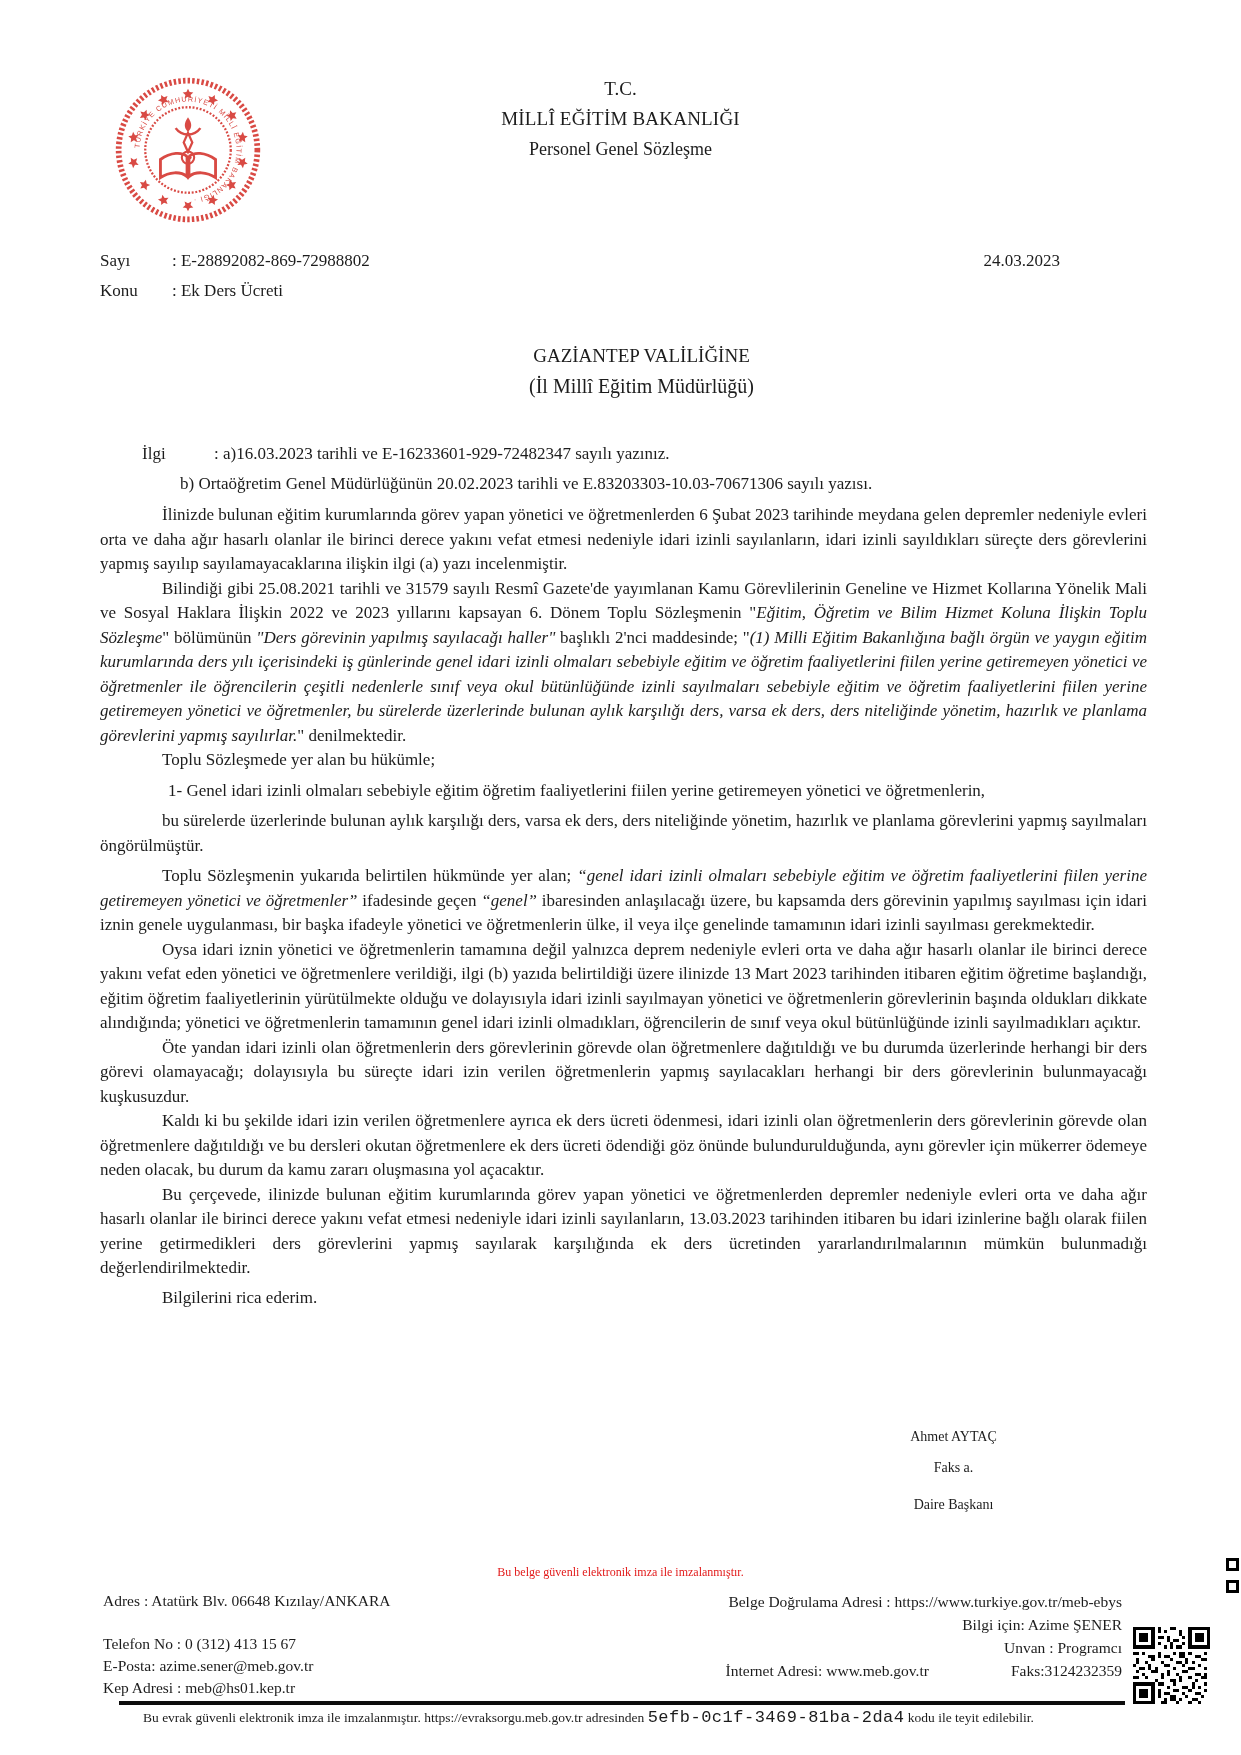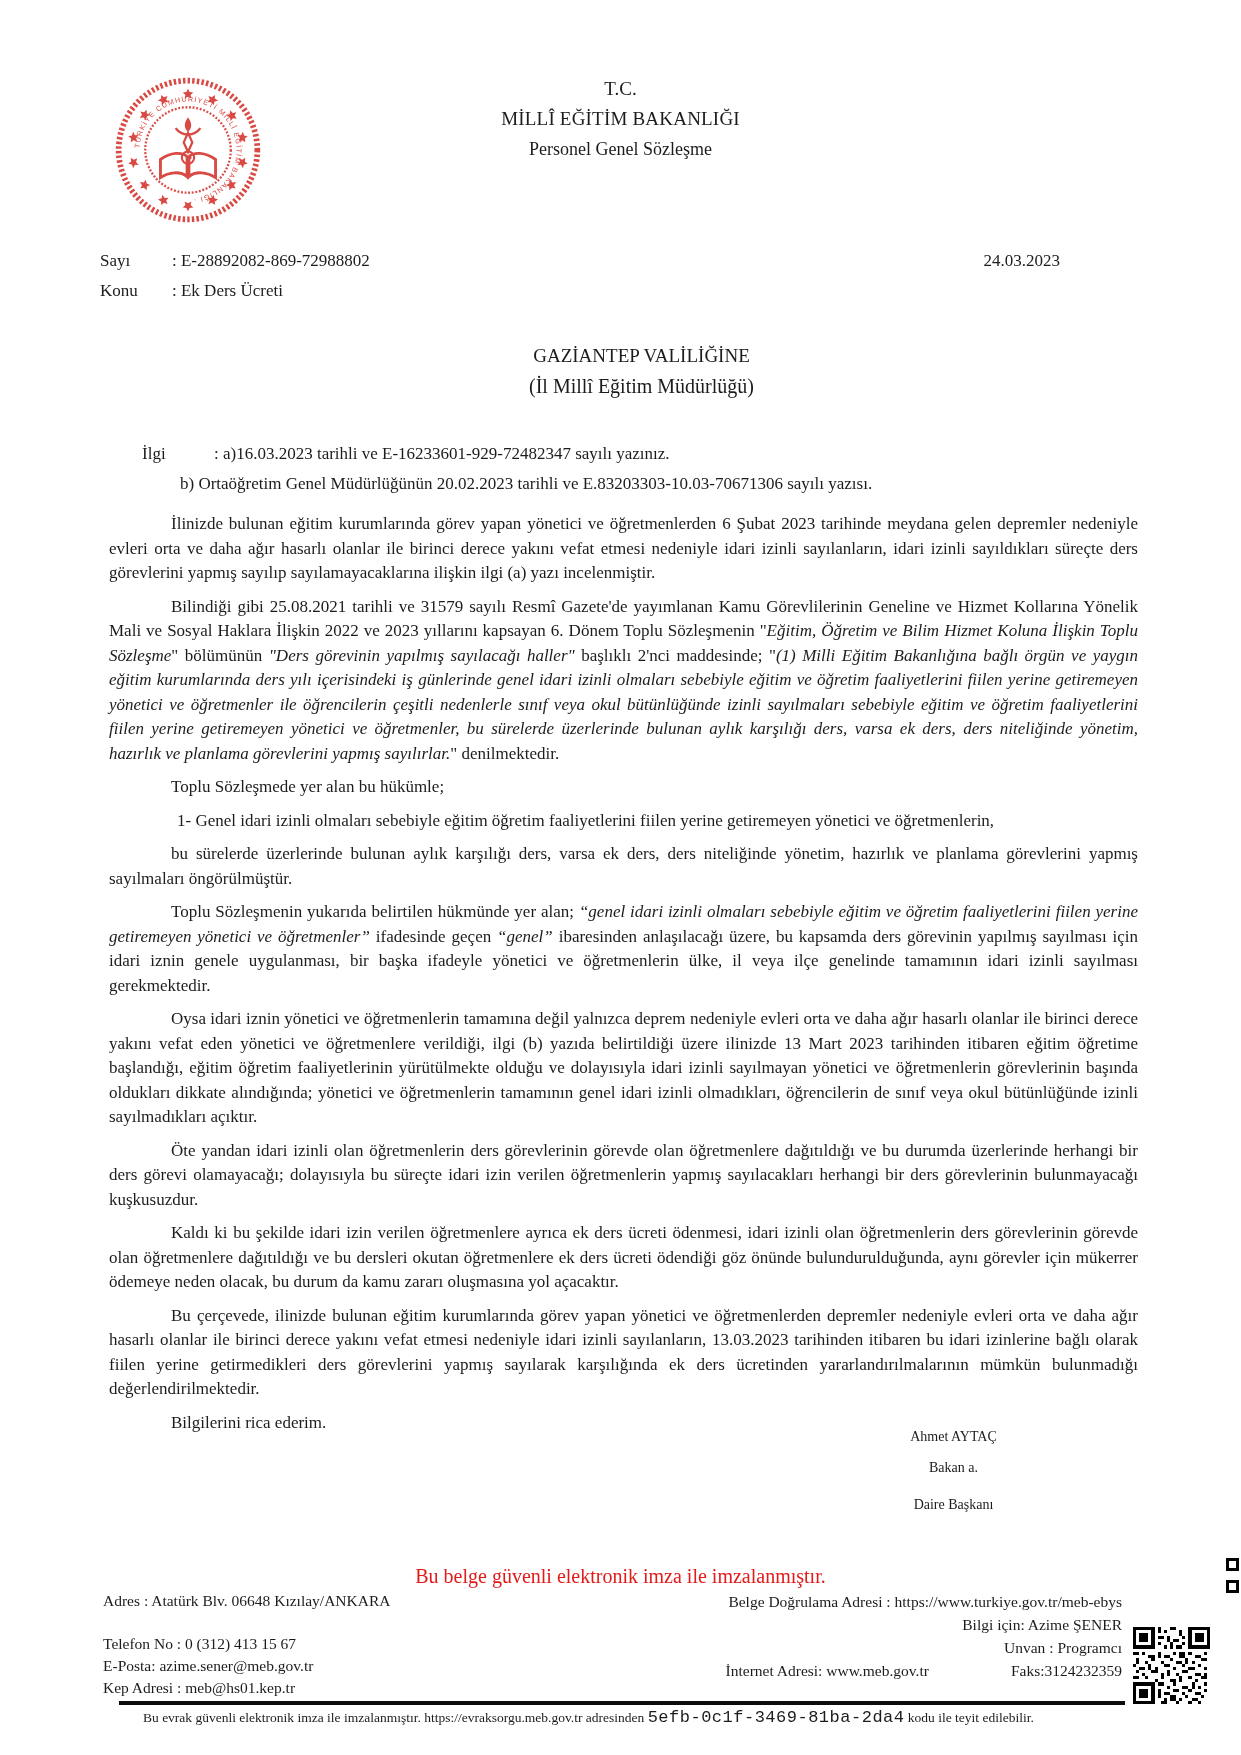--- a/index.html
+++ b/index.html
@@ -23,30 +23,30 @@
   
   .recipient{position:absolute; left:0; top:340px; width:100%; text-align:center; line-height:31px;padding-left:21px;}
   .recipient .r1{font-size:19px;}
   .recipient .r2{font-size:20px;}
   
   .ilgi{position:absolute; left:100px; top:439px; width:1046px; font-size:17px; line-height:30px;}
   .ilgi .row1{display:flex;margin-left:42px;}
   .ilgi .row2{margin-left:80px;}
   
   .body{position:absolute; left:100px; top:503px; width:1047px; font-size:17px; line-height:24.5px; text-align:justify;}
-  .body p{margin:9px; text-indent:62px;}
+  .body p{margin:0; text-indent:62px;}
   .body p.li{text-indent:68px;}
   .body p.gap{margin-top:6px;}
   .body p.closing{text-align:left; margin-top:5px;}
   .it{font-style:italic;}
   
   .signature{position:absolute; left:781px; top:1421px; width:345px; text-align:center; font-size:14px; line-height:31px;}
   .signature .s3{margin-top:6px;}
   
-  .notice{position:absolute; left:0; top:1565px; width:100%; text-align:center; font-size:20px; color:#e21a1a;}
+  .notice{position:absolute; left:0; top:1565px; width:100%; text-align:center; font-size:12px; color:#e21a1a;}
   .f-left{position:absolute; left:103px; top:1590px; font-size:15.5px; line-height:22px;}
   .f-left .spacer{height:21px;}
   .f-right{position:absolute; right:119px; top:1590px; text-align:right; font-size:15.5px; line-height:23px;}
   .f-right .dual{display:flex; justify-content:flex-end; gap:82px;align-items:flex-end;}
   .rule{position:absolute; left:119px; top:1701px; width:1006px; height:4px; background:#0d0d0d;}
   .verify{position:absolute; left:143px; top:1708px; width:1000px; font-size:13.5px; white-space:nowrap;}
   .verify .code{font-family:"Liberation Mono","DejaVu Sans Mono",monospace; font-size:17px; letter-spacing:.5px;}
   .qr{position:absolute; left:1133px; top:1627px; width:77px; height:77px;}
   .qr-frag{position:absolute; left:1226px; top:1558px; width:22px; height:40px;}
   .qr-frag .sq{width:13px; height:13px; border:3.5px solid #000; box-sizing:border-box; margin-bottom:9px;}
@@ -132,21 +132,21 @@
     <p class="gap"><span>Toplu Sözleşmenin yukarıda belirtilen hükmünde yer alan; </span><em class="it">“genel idari izinli olmaları sebebiyle eğitim ve öğretim faaliyetlerini fiilen yerine getiremeyen yönetici ve öğretmenler”</em><span> ifadesinde geçen </span><em class="it">“genel”</em><span> ibaresinden anlaşılacağı üzere, bu kapsamda ders görevinin yapılmış sayılması için idari iznin genele uygulanması, bir başka ifadeyle yönetici ve öğretmenlerin ülke, il veya ilçe genelinde tamamının idari izinli sayılması gerekmektedir.</span></p>
     <p>Oysa idari iznin yönetici ve öğretmenlerin tamamına değil yalnızca deprem nedeniyle evleri orta ve daha ağır hasarlı olanlar ile birinci derece yakını vefat eden yönetici ve öğretmenlere verildiği, ilgi (b) yazıda belirtildiği üzere ilinizde 13 Mart 2023 tarihinden itibaren eğitim öğretime başlandığı, eğitim öğretim faaliyetlerinin yürütülmekte olduğu ve dolayısıyla idari izinli sayılmayan yönetici ve öğretmenlerin görevlerinin başında oldukları dikkate alındığında; yönetici ve öğretmenlerin tamamının genel idari izinli olmadıkları, öğrencilerin de sınıf veya okul bütünlüğünde izinli sayılmadıkları açıktır.</p>
     <p>Öte yandan idari izinli olan öğretmenlerin ders görevlerinin görevde olan öğretmenlere dağıtıldığı ve bu durumda üzerlerinde herhangi bir ders görevi olamayacağı; dolayısıyla bu süreçte idari izin verilen öğretmenlerin yapmış sayılacakları herhangi bir ders görevlerinin bulunmayacağı kuşkusuzdur.</p>
     <p>Kaldı ki bu şekilde idari izin verilen öğretmenlere ayrıca ek ders ücreti ödenmesi, idari izinli olan öğretmenlerin ders görevlerinin görevde olan öğretmenlere dağıtıldığı ve bu dersleri okutan öğretmenlere ek ders ücreti ödendiği göz önünde bulundurulduğunda, aynı görevler için mükerrer ödemeye neden olacak, bu durum da kamu zararı oluşmasına yol açacaktır.</p>
     <p>Bu çerçevede, ilinizde bulunan eğitim kurumlarında görev yapan yönetici ve öğretmenlerden depremler nedeniyle evleri orta ve daha ağır hasarlı olanlar ile birinci derece yakını vefat etmesi nedeniyle idari izinli sayılanların, 13.03.2023 tarihinden itibaren bu idari izinlerine bağlı olarak fiilen yerine getirmedikleri ders görevlerini yapmış sayılarak karşılığında ek ders ücretinden yararlandırılmalarının mümkün bulunmadığı değerlendirilmektedir.</p>
     <p class="closing">Bilgilerini rica ederim.</p>
   </div>
 
   <div class="signature">
     <div>Ahmet AYTAÇ</div>
-    <div>Bakan a.</div>
+    <div>Faks a.</div>
     <div class="s3">Daire Başkanı</div>
   </div>
 
   <div class="notice">Bu belge güvenli  elektronik imza ile imzalanmıştır.</div>
 
   <div class="f-left">
     <div>Adres : Atatürk Blv.  06648 Kızılay/ANKARA</div>
     <div class="spacer"></div>
     <div>Telefon No : 0 (312) 413 15 67</div>
     <div>E-Posta: azime.sener@meb.gov.tr</div>

